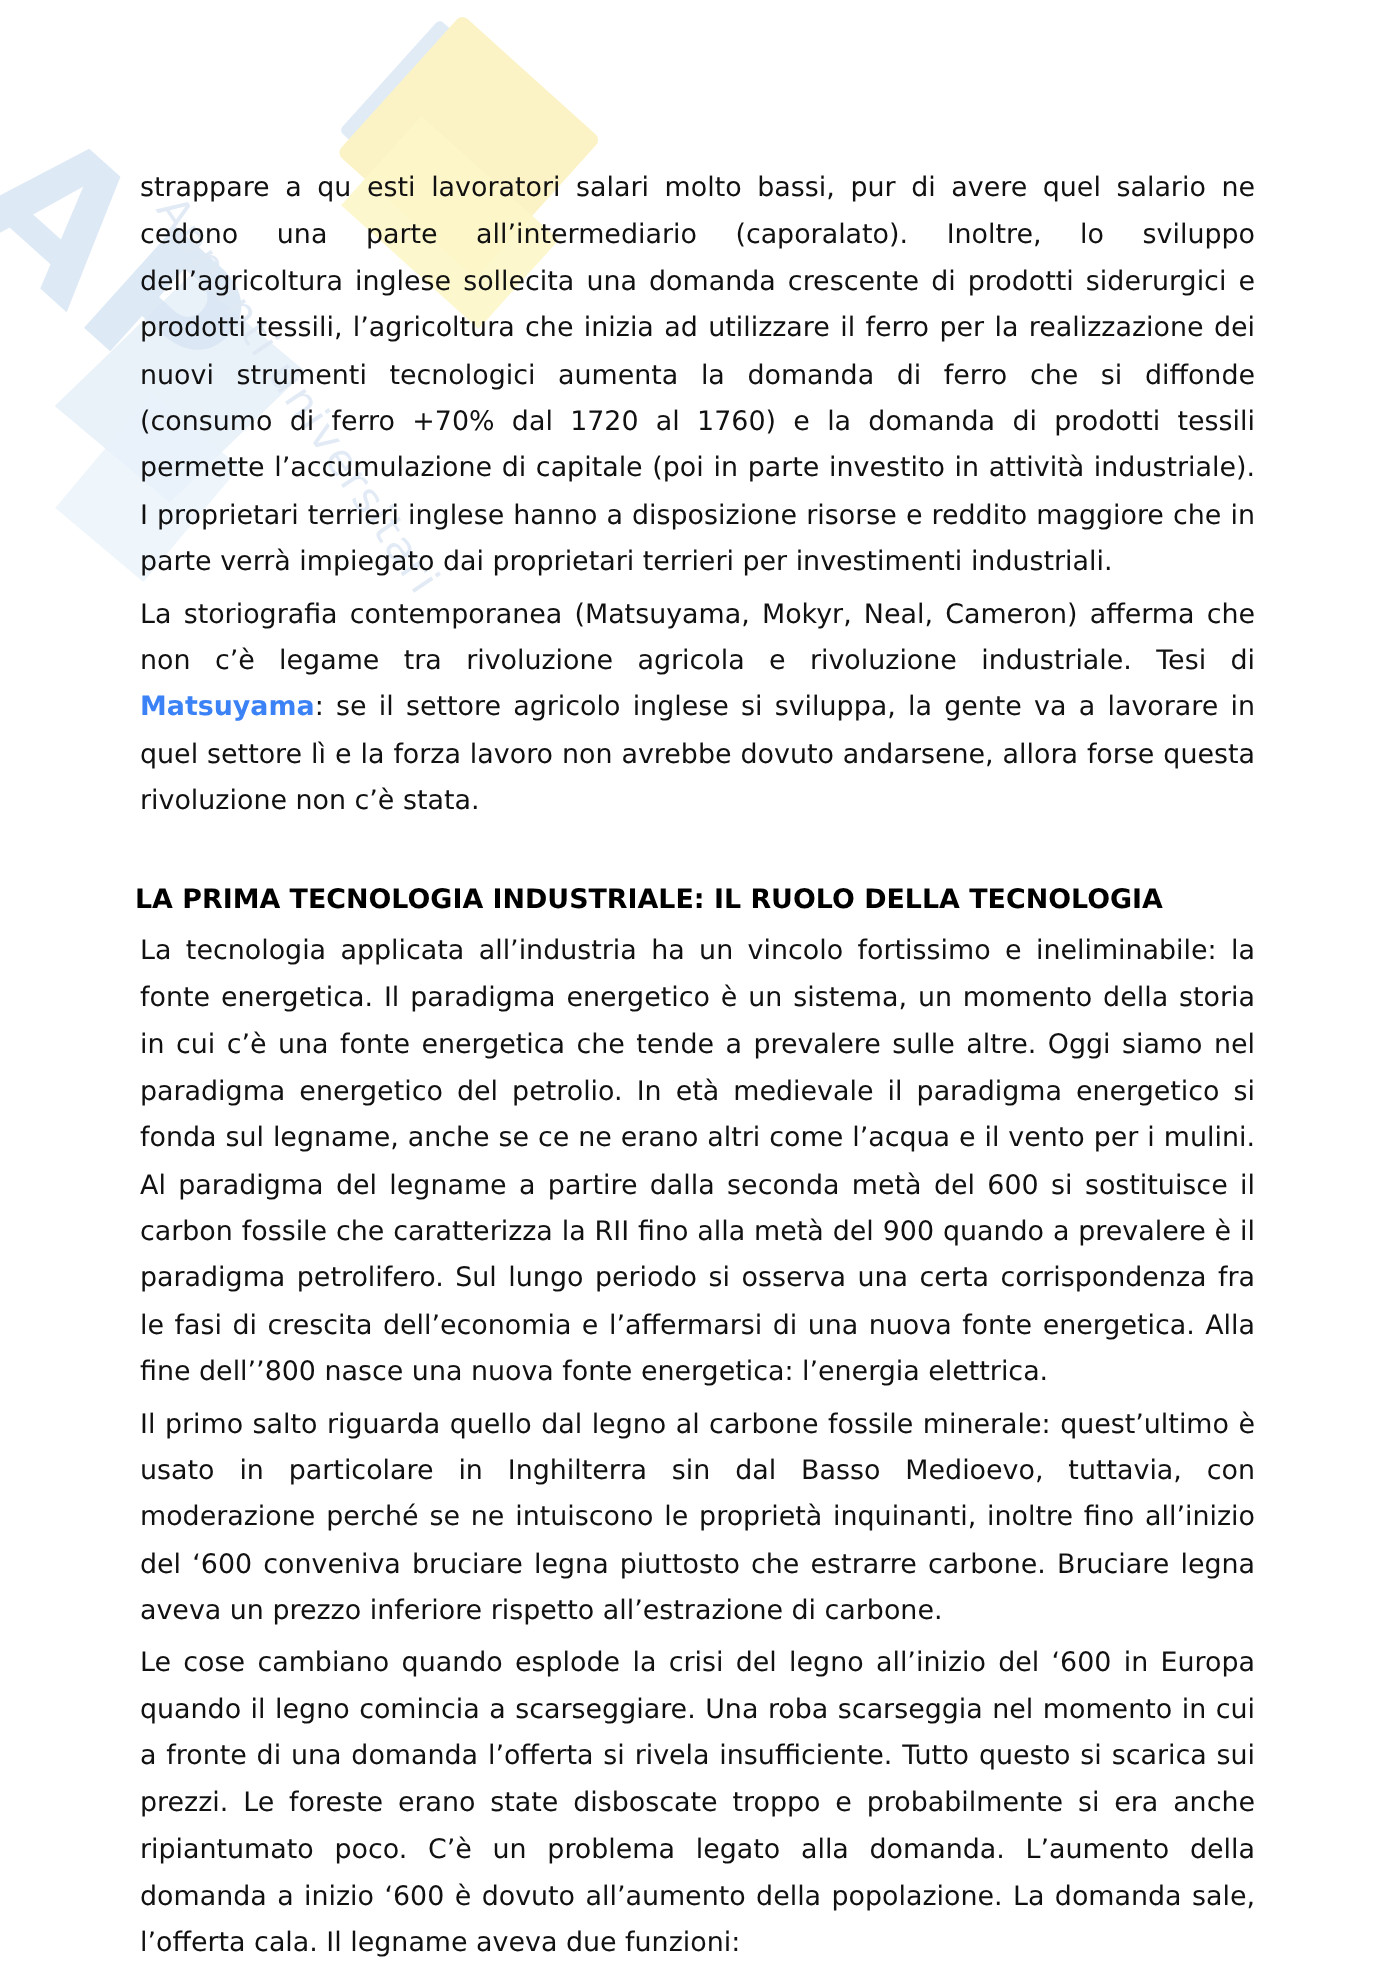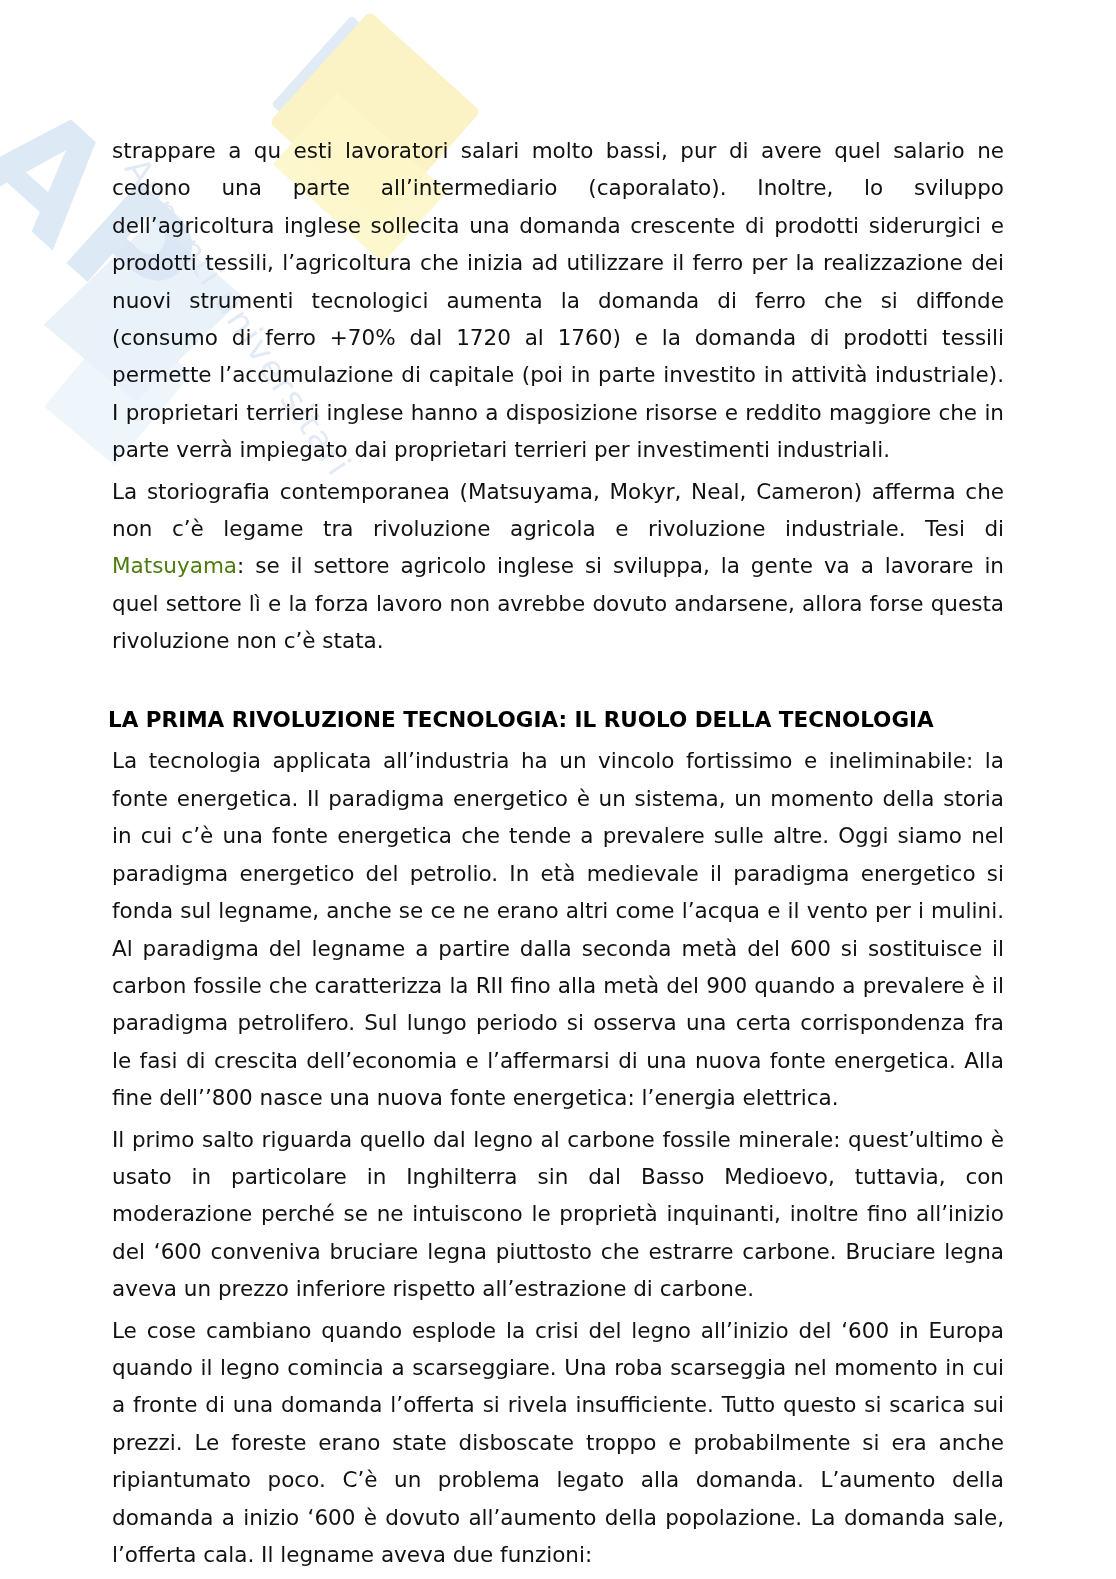--- a/index.html
+++ b/index.html
@@ -158,22 +158,22 @@
   }
   ul.bullets li .dash {
     position: absolute;
     left: 0;
     top: 0;
     font-size: 21.5px;
     line-height: 37.4px;
     color: #111111;
   }
   b.lead {
-    font-weight: normal;
-    color: #4d7c0f;
+    font-weight: bold;
+    color: #3b82f6;
   }
 </style>
 </head>
 <body>
 
 <div class="page">
 
   <div class="watermark">
     <div class="wm-blue-b"></div>
     <div class="wm-blue-c"></div>
@@ -186,21 +186,21 @@
   <div class="highlight-band"></div>
 
   <div class="content">
 
     <p class="body">strappare a qu esti lavoratori salari molto bassi, pur di avere quel salario ne cedono una parte all’intermediario (caporalato). Inoltre, lo sviluppo dell’agricoltura inglese sollecita una domanda crescente di prodotti siderurgici e prodotti tessili, l’agricoltura che inizia ad utilizzare il ferro per la realizzazione dei nuovi strumenti tecnologici aumenta la domanda di ferro che si diffonde (consumo di ferro +70% dal 1720 al 1760) e la domanda di prodotti tessili permette l’accumulazione di capitale (poi in parte investito in attività industriale). I proprietari terrieri inglese hanno a disposizione risorse e reddito maggiore che in parte verrà impiegato dai proprietari terrieri per investimenti industriali.</p>
 
     <p class="body"><span>La storiografia contemporanea (Matsuyama, Mokyr, Neal, Cameron) afferma che non c’è legame tra rivoluzione agricola e rivoluzione industriale. Tesi di </span><b class="lead">Matsuyama</b><span>: se il settore agricolo inglese si sviluppa, la gente va a lavorare in quel settore lì e la forza lavoro non avrebbe dovuto andarsene, allora forse questa rivoluzione non c’è stata.</span></p>
 
     <div class="spacer"></div>
 
-    <h2 class="section-heading">LA PRIMA RIVOLUZIONE TECNOLOGIA: IL RUOLO DELLA TECNOLOGIA</h2>
+    <h2 class="section-heading">LA PRIMA TECNOLOGIA INDUSTRIALE: IL RUOLO DELLA TECNOLOGIA</h2>
 
     <p class="body">La tecnologia applicata all’industria ha un vincolo fortissimo e ineliminabile: la fonte energetica. Il paradigma energetico è un sistema, un momento della storia in cui c’è una fonte energetica che tende a prevalere sulle altre. Oggi siamo nel paradigma energetico del petrolio. In età medievale il paradigma energetico si fonda sul legname, anche se ce ne erano altri come l’acqua e il vento per i mulini. Al paradigma del legname a partire dalla seconda metà del 600 si sostituisce il carbon fossile che caratterizza la RII fino alla metà del 900 quando a prevalere è il paradigma petrolifero. Sul lungo periodo si osserva una certa corrispondenza fra le fasi di crescita dell’economia e l’affermarsi di una nuova fonte energetica. Alla fine dell’’800 nasce una nuova fonte energetica: l’energia elettrica.</p>
 
     <p class="body">Il primo salto riguarda quello dal legno al carbone fossile minerale: quest’ultimo è usato in particolare in Inghilterra sin dal Basso Medioevo, tuttavia, con moderazione perché se ne intuiscono le proprietà inquinanti, inoltre fino all’inizio del ‘600 conveniva bruciare legna piuttosto che estrarre carbone. Bruciare legna aveva un prezzo inferiore rispetto all’estrazione di carbone.</p>
 
     <p class="body">Le cose cambiano quando esplode la crisi del legno all’inizio del ‘600 in Europa quando il legno comincia a scarseggiare. Una roba scarseggia nel momento in cui a fronte di una domanda l’offerta si rivela insufficiente. Tutto questo si scarica sui prezzi. Le foreste erano state disboscate troppo e probabilmente si era anche ripiantumato poco. C’è un problema legato alla domanda. L’aumento della domanda a inizio ‘600 è dovuto all’aumento della popolazione. La domanda sale, l’offerta cala. Il legname aveva due funzioni:</p>
 
     <ul class="bullets">
       <li>
         <span class="dash">-</span><b class="lead">Materiale da energetico</b><span>: per realizzare gli arnesi e gli strumenti agricoli, le navi e le case</span>

